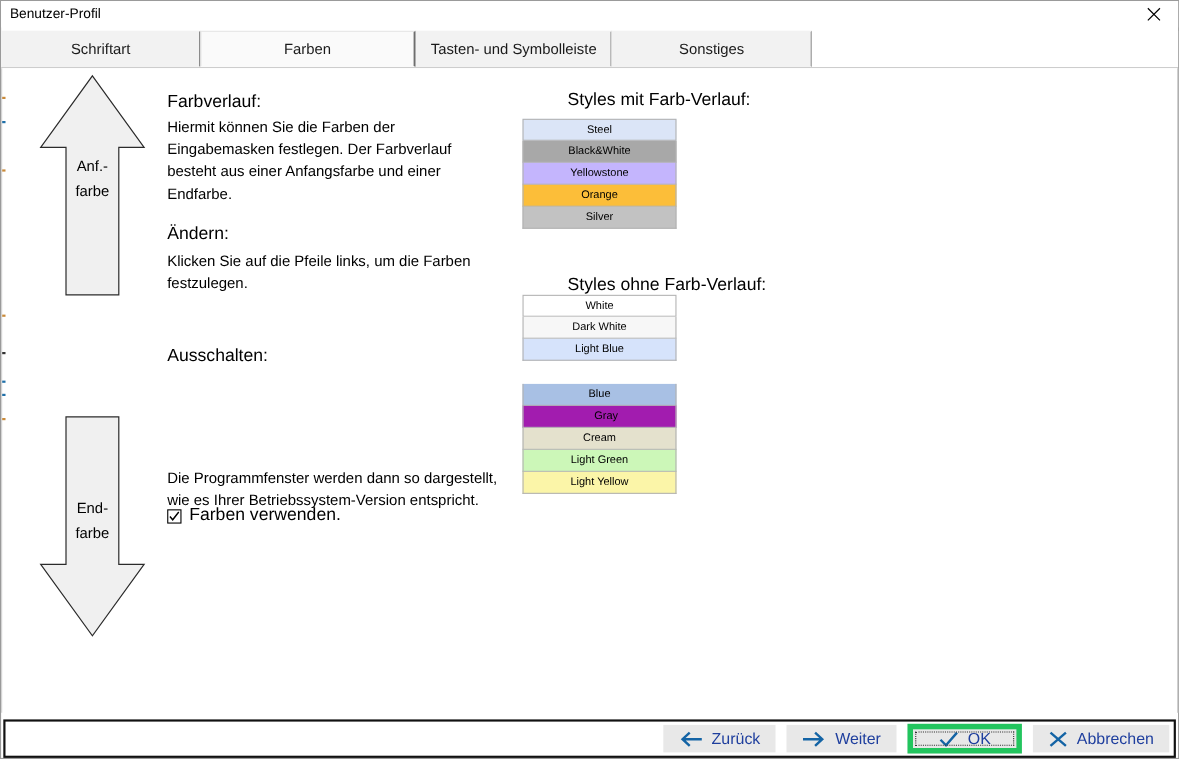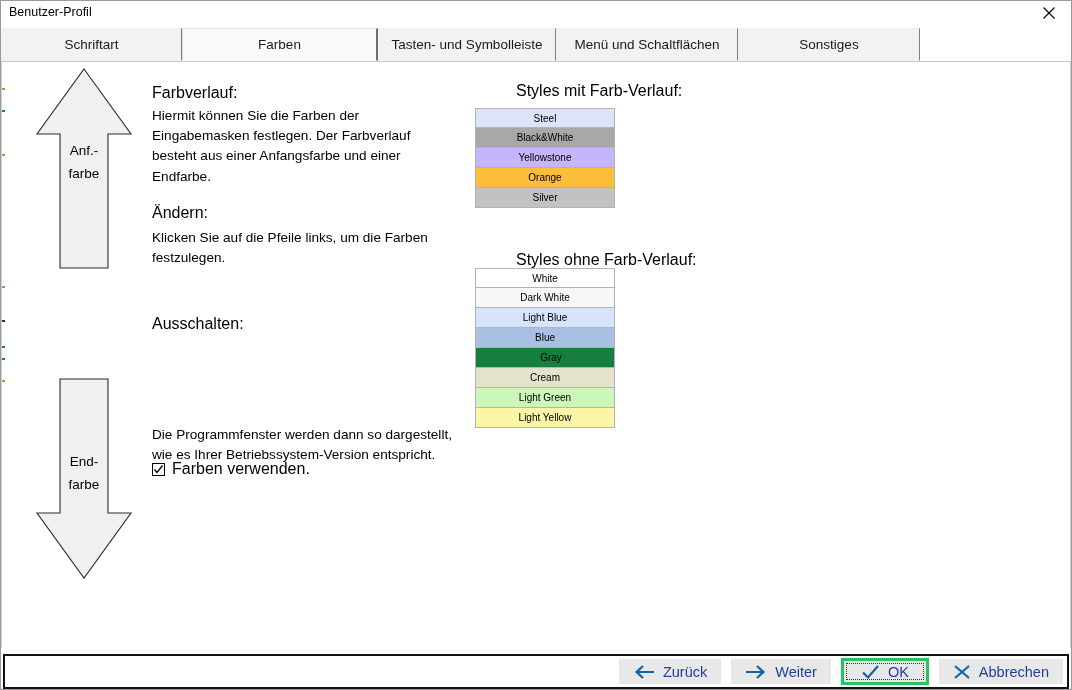--- a/index.html
+++ b/index.html
@@ -163,24 +163,24 @@
     border: none;
     display: flex; align-items: center; justify-content: center;
     gap: 8px;
     padding: 0 14px;
     font-size: 14.5px;
     color: #1f3f9e;
     cursor: pointer;
     white-space: nowrap;
   }
   .bar-btn.ok {
-    border: 3px solid #22c55e;
+    border: 5px solid #22c55e;
     background: #e8e8e8;
     padding: 0;
-    width: 88px; height: 27px;
+    width: 104px; height: 27px;
     position: relative;
   }
   .bar-btn.ok .focus-ring {
     position: absolute; left: 2px; top: 2px; right: 2px; bottom: 2px;
     border: 1px dotted #333333;
     pointer-events: none;
   }
   .bar-btn.ok .ok-inner {
     display: flex; align-items: center; justify-content: center; gap: 8px;
     width: 100%; height: 100%;
@@ -201,21 +201,20 @@
       <svg width="14" height="14" viewBox="0 0 14 14">
         <path d="M1.5 1.5 L12.5 12.5 M12.5 1.5 L1.5 12.5" stroke="#000000" stroke-width="1.1" fill="none"></path>
       </svg>
     </div>
   </div>
 
   <div id="tabstrip">
     <div class="tab" style="width:181px">Schriftart</div>
     <div class="tab selected" style="width:196px">Farben</div>
     <div class="tab" style="width:178px">Tasten- und Symbolleiste</div>
-    <div class="tab" style="width:182px">Menü und Schaltflächen</div>
     <div class="tab" style="width:182px">Sonstiges</div>
     <div class="tab filler"></div>
   </div>
   <div id="tab-underline"></div>
 
   <div id="content">
 
     <div class="edge-spec" style="top:26px;  background:#c98a3a;"></div>
     <div class="edge-spec" style="top:48px;  background:#1f6fa8;"></div>
     <div class="edge-spec" style="top:92px;  background:#c98a3a;"></div>
@@ -267,22 +266,22 @@
       <div class="style-item" style="background: #c4b5fd;">Yellowstone</div>
       <div class="style-item" style="background: rgb(252, 190, 57);">Orange</div>
       <div class="style-item" style="background: rgb(194, 194, 194);">Silver</div>
     </div>
 
     <div class="list-title" style="left:473px; top:189px;">Styles ohne Farb-Verlauf:</div>
     <div class="style-list" id="list-plain" style="left:473px; top:206px;">
       <div class="style-item first" style="background: rgb(255, 255, 255);">White</div>
       <div class="style-item" style="background: rgb(247, 247, 247);">Dark White</div>
       <div class="style-item" style="background: rgb(214, 227, 251);">Light Blue</div>
-      <div class="style-item" style="background: rgb(168, 192, 228);">Blue</div>
-      <div class="style-item" style="background: #15803d; padding-left: 12px;">Gray</div>
+      <div class="style-item" style="background: rgb(168, 192, 228); margin-top: 21px;">Blue</div>
+      <div class="style-item" style="background: #a21caf; padding-left: 12px;">Gray</div>
       <div class="style-item" style="background: rgb(228, 225, 205);">Cream</div>
       <div class="style-item" style="background: rgb(204, 247, 184);">Light Green</div>
       <div class="style-item" style="background: rgb(251, 245, 168);">Light Yellow</div>
     </div>
 
   </div>
 
   <div id="buttonbar">
 
     <div class="bar-btn">

